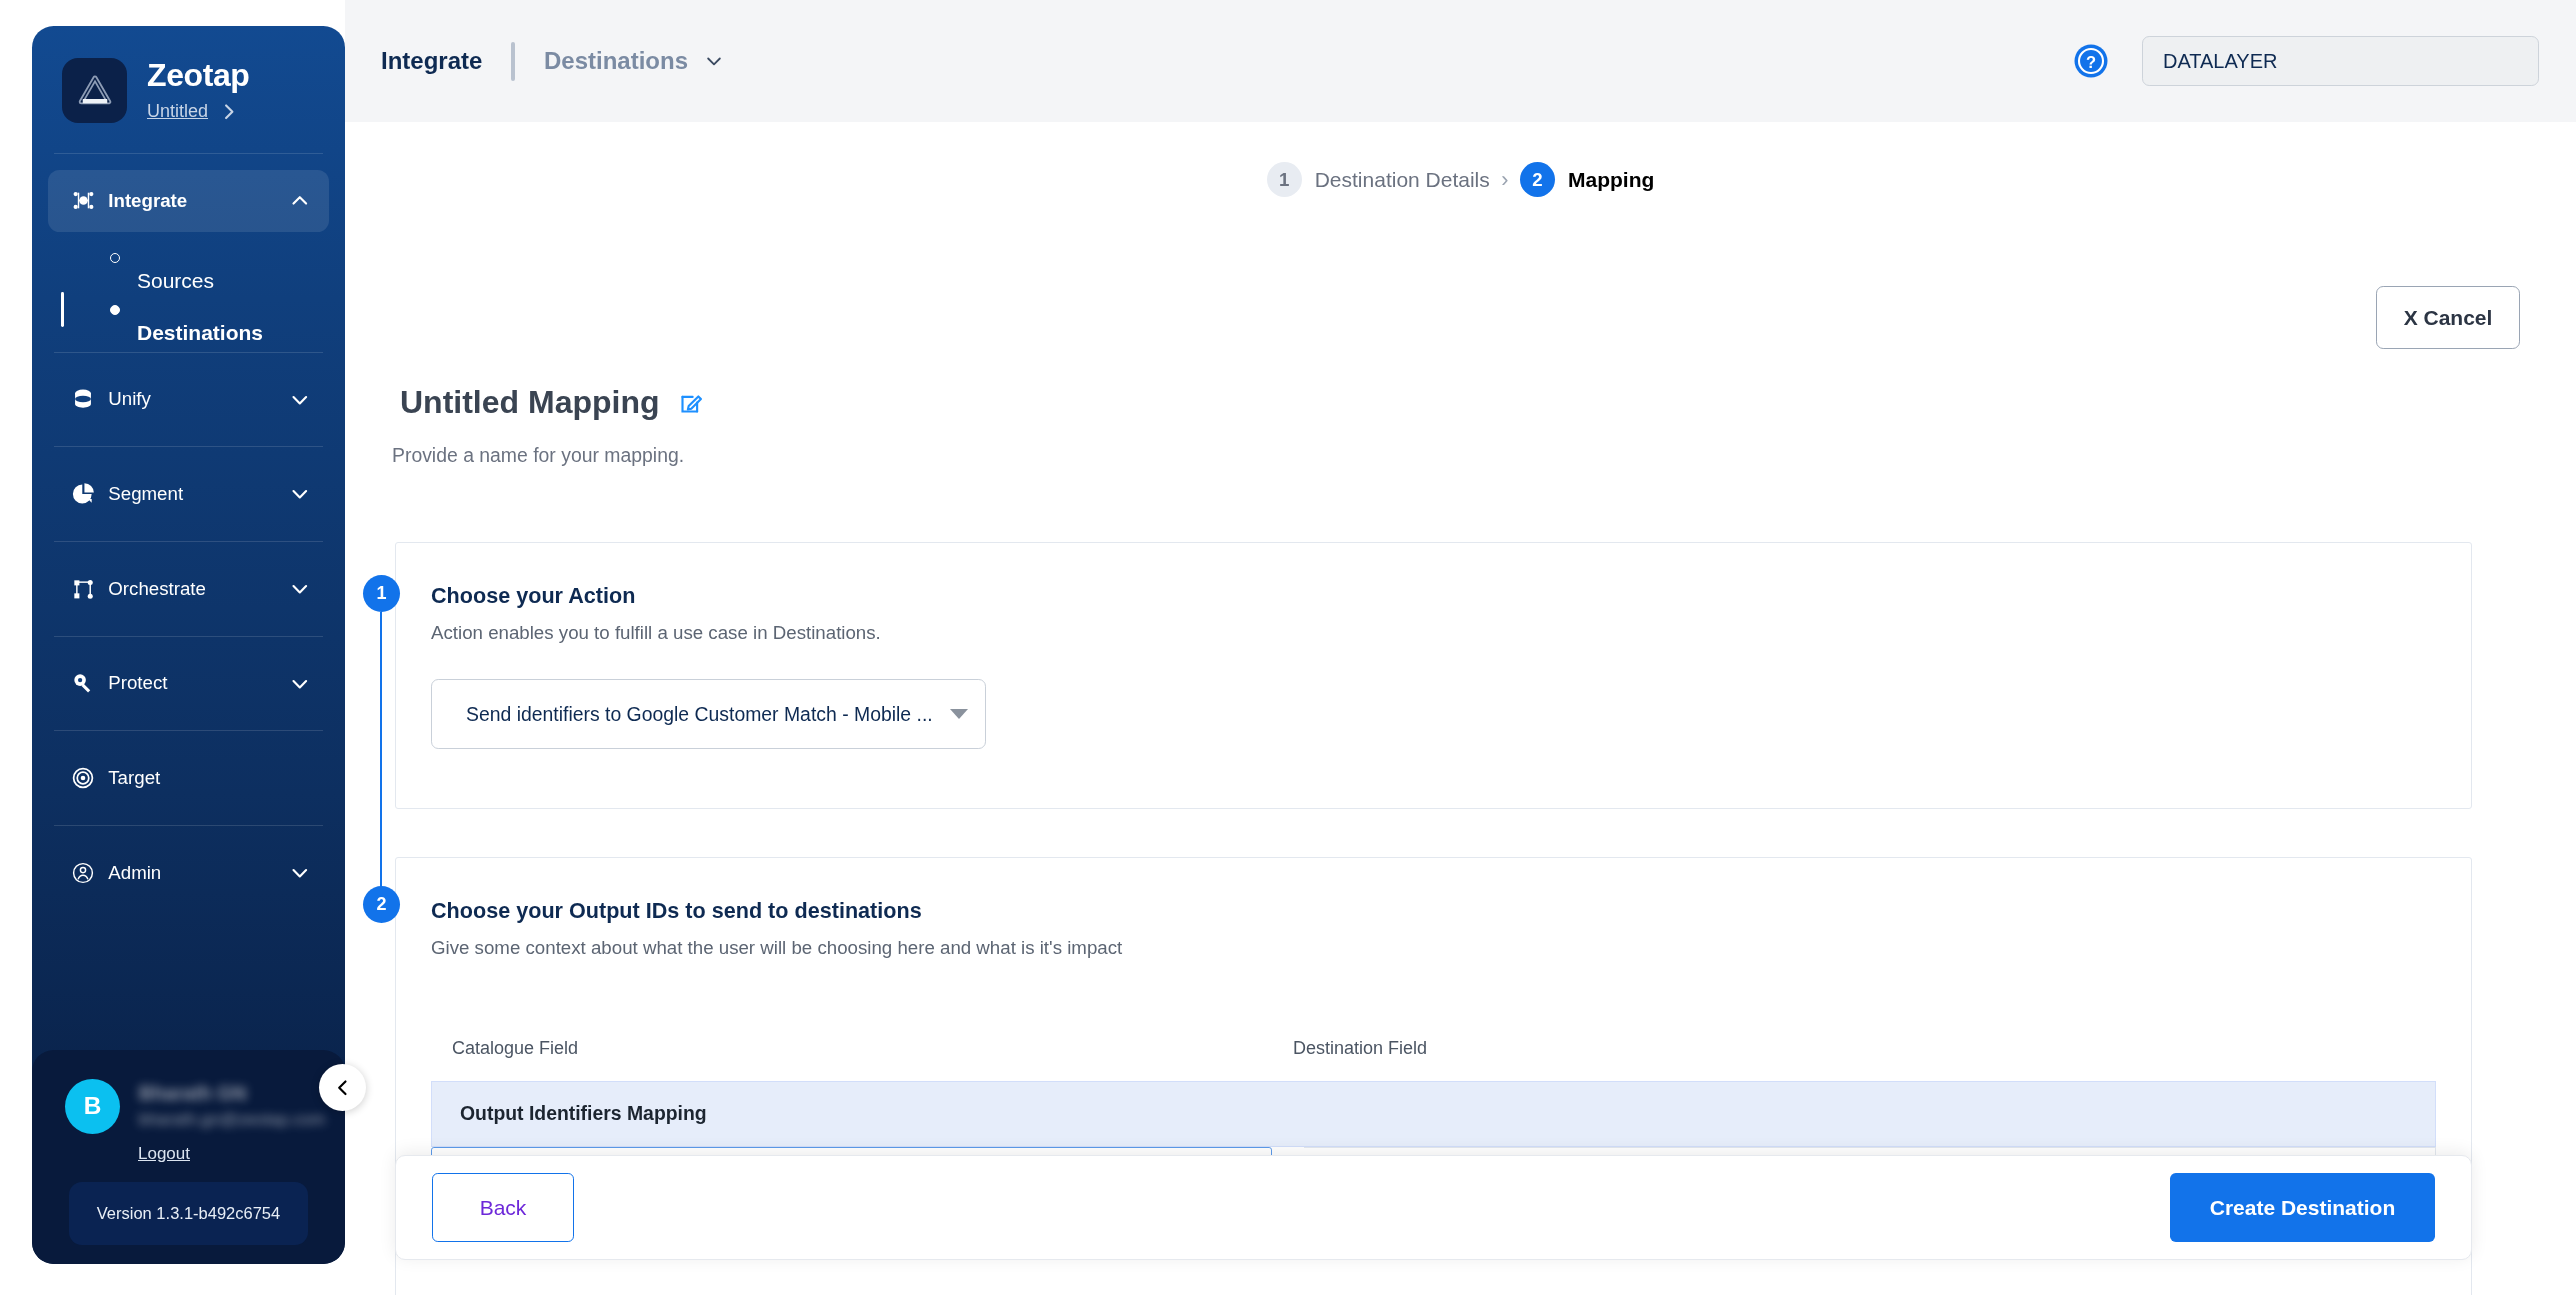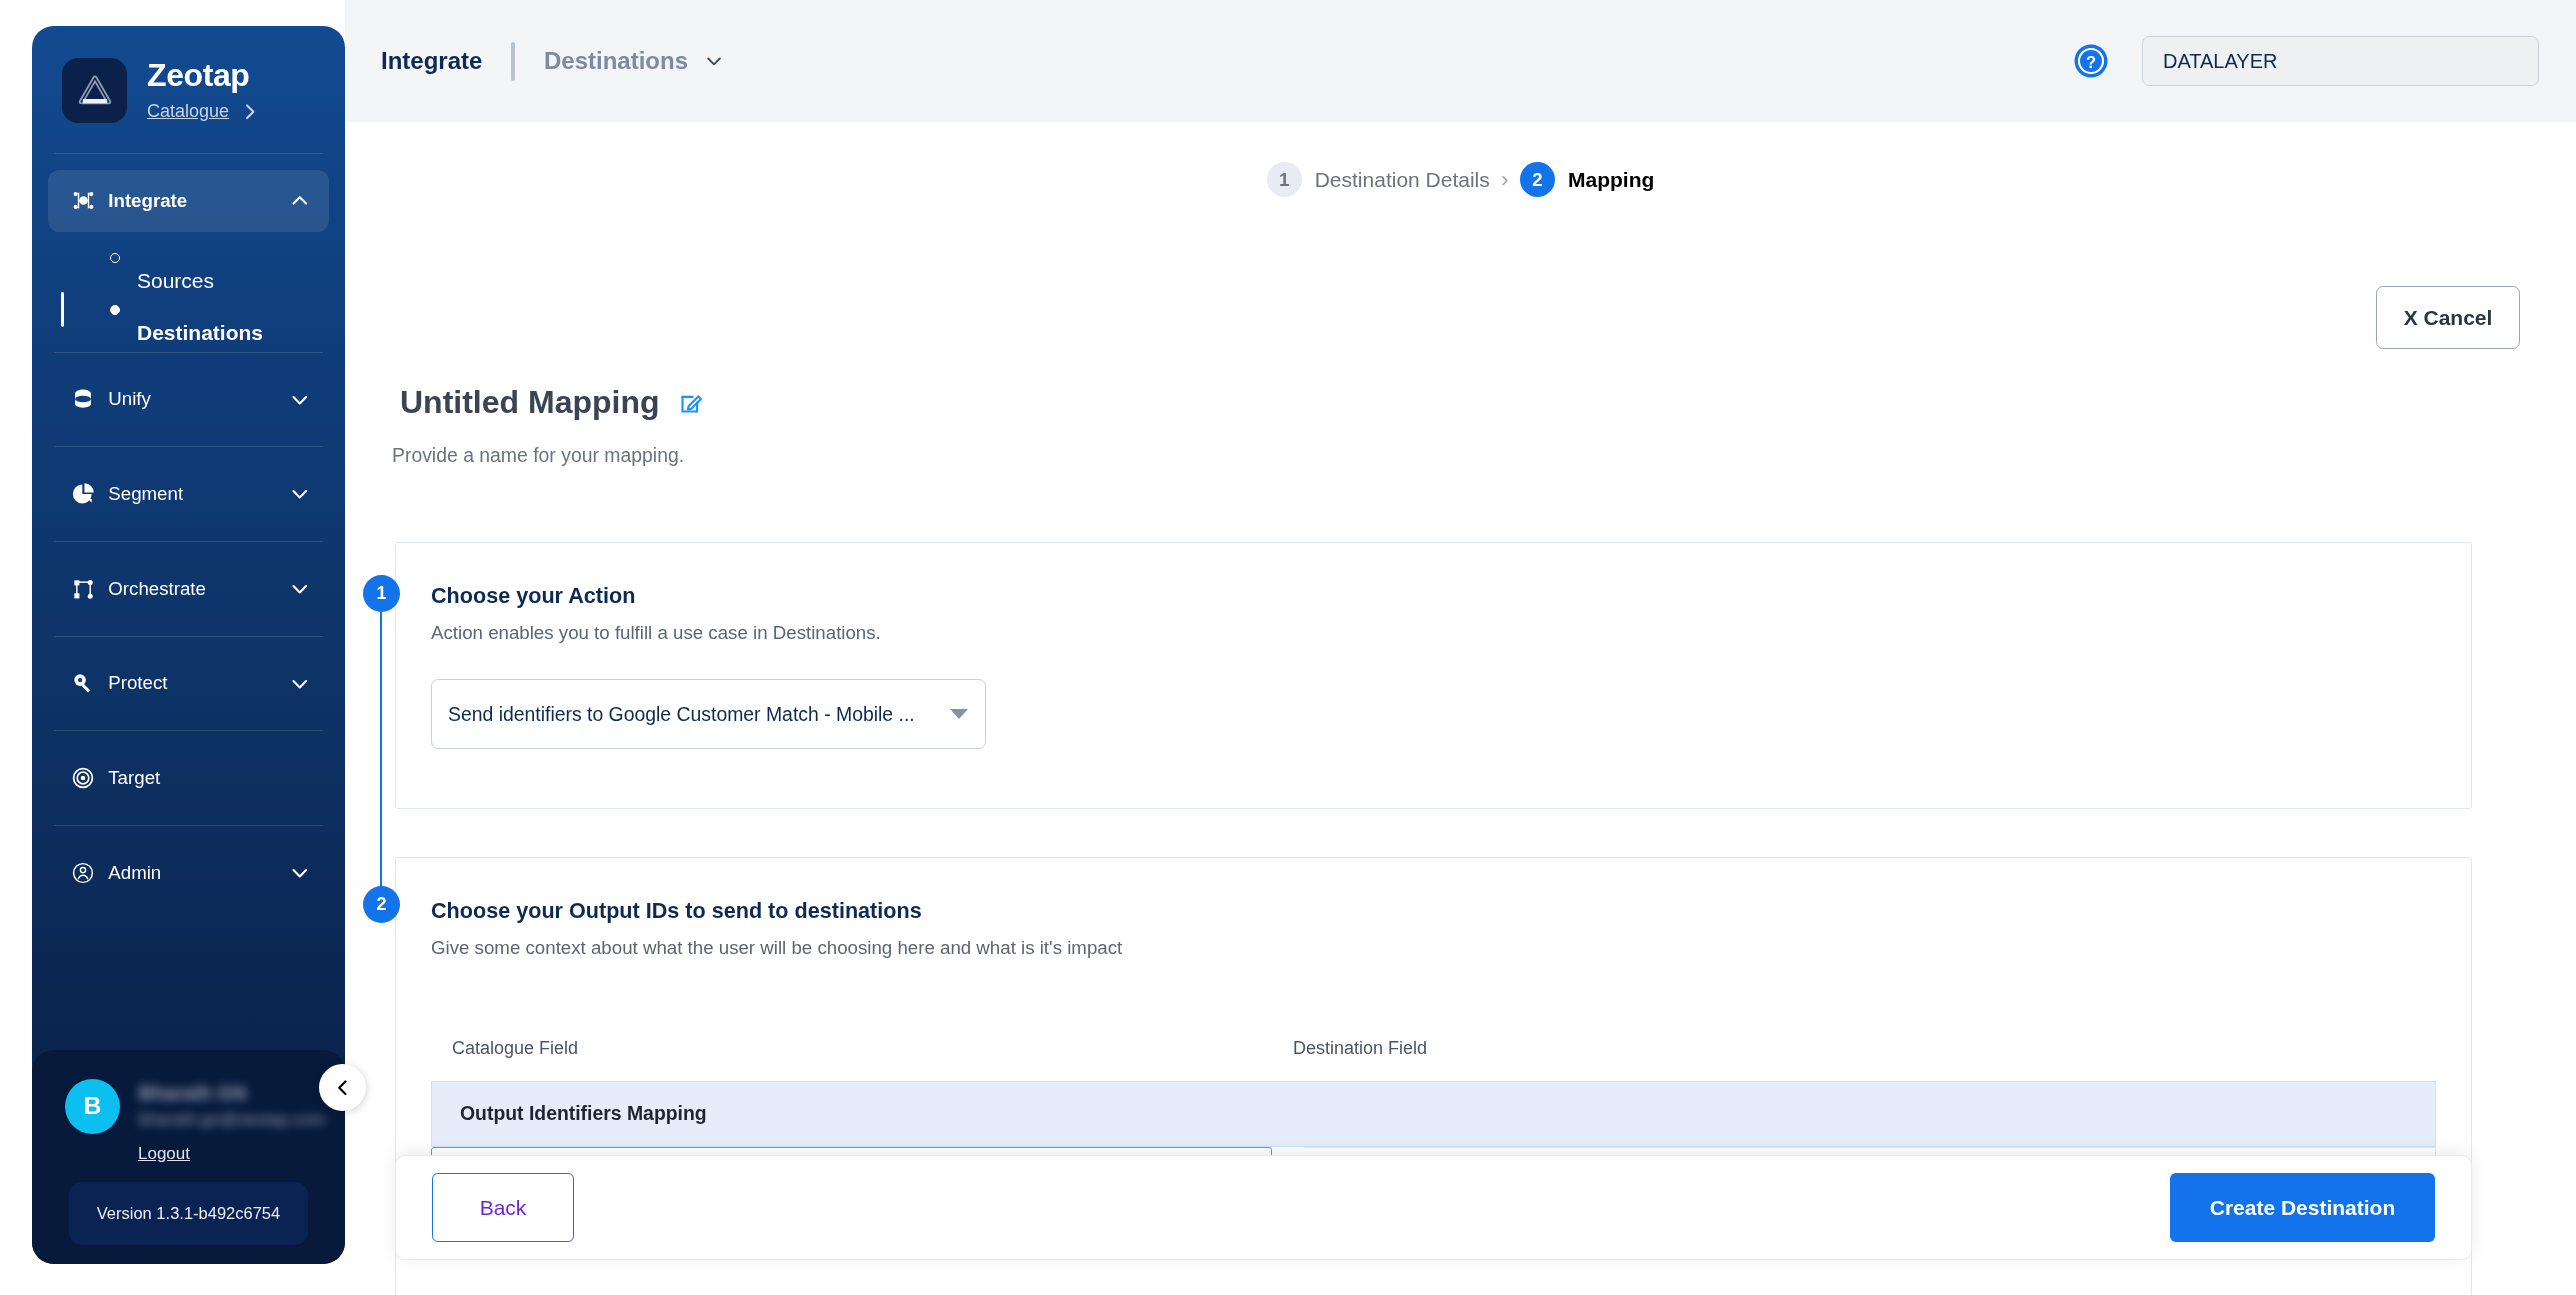--- a/index.html
+++ b/index.html
@@ -178,21 +178,21 @@
   }
   #rail1 { top: 490px; height: 288px; }
 
   .card-h { font-size: 21.6px; font-weight: 700; color: #0e2a52; }
   .card-p { font-size: 18.7px; color: #5c6573; margin-top: 13px; }
   .card-pad { padding: 40px 0 0 35px; }
 
   .select-box {
     margin-top: 35px; width: 555px; height: 70px;
     border: 0.7px solid #c9d0d9; border-radius: 7.2px; background: #ffffff;
-    display: flex; align-items: center; padding: 0 17px 0 16px;
+    display: flex; align-items: center; padding: 0 17px 0 34px;
     font-size: 19.4px; color: #0e2a52; cursor: pointer;
   }
   .select-box .val { flex: 1; white-space: nowrap; overflow: hidden; }
   .caret { width: 0; height: 0; border-left: 9.3px solid transparent; border-right: 9.3px solid transparent; border-top: 10px solid #8a929d; }
 
   .tbl { position: absolute; left: 35px; right: 35px; top: 180px; }
   .tbl-head { display: flex; font-size: 18px; color: #4b5563; padding: 0 0 21.6px 21px; }
   .th-cat { width: 841px; }
   .group-row {
     background: #e6edfa; border: 0.7px solid #d2defa;
@@ -243,21 +243,21 @@
     <div class="brand-logo">
       <svg width="36" height="36" viewBox="0 0 50 50">
         <path d="M25 7 L44 40 L6 40 Z" fill="none" stroke="#8d9cb5" stroke-width="7" stroke-linejoin="round"></path>
         <path d="M25 7 L44 40 L6 40 Z" fill="none" stroke="#0b2149" stroke-width="2" stroke-linejoin="round"></path>
         <path d="M8 39 L42 39" stroke="#eef2f7" stroke-width="6"></path>
       </svg>
     </div>
     <div class="brand-text">
       <div class="brand-name">Zeotap</div>
       <div class="brand-sub">
-        <span class="lbl">Catalogue</span>
+        <span class="lbl">Untitled</span>
         <svg class="chev" width="16" height="16" viewBox="0 0 24 24">
           <path d="M9 5l7 7-7 7" fill="none" stroke="#c7d4e6" stroke-width="2.4" stroke-linecap="round" stroke-linejoin="round"></path>
         </svg>
       </div>
     </div>
   </div>
 
   <div class="brand-divider"></div>
 
   <div class="nav">

